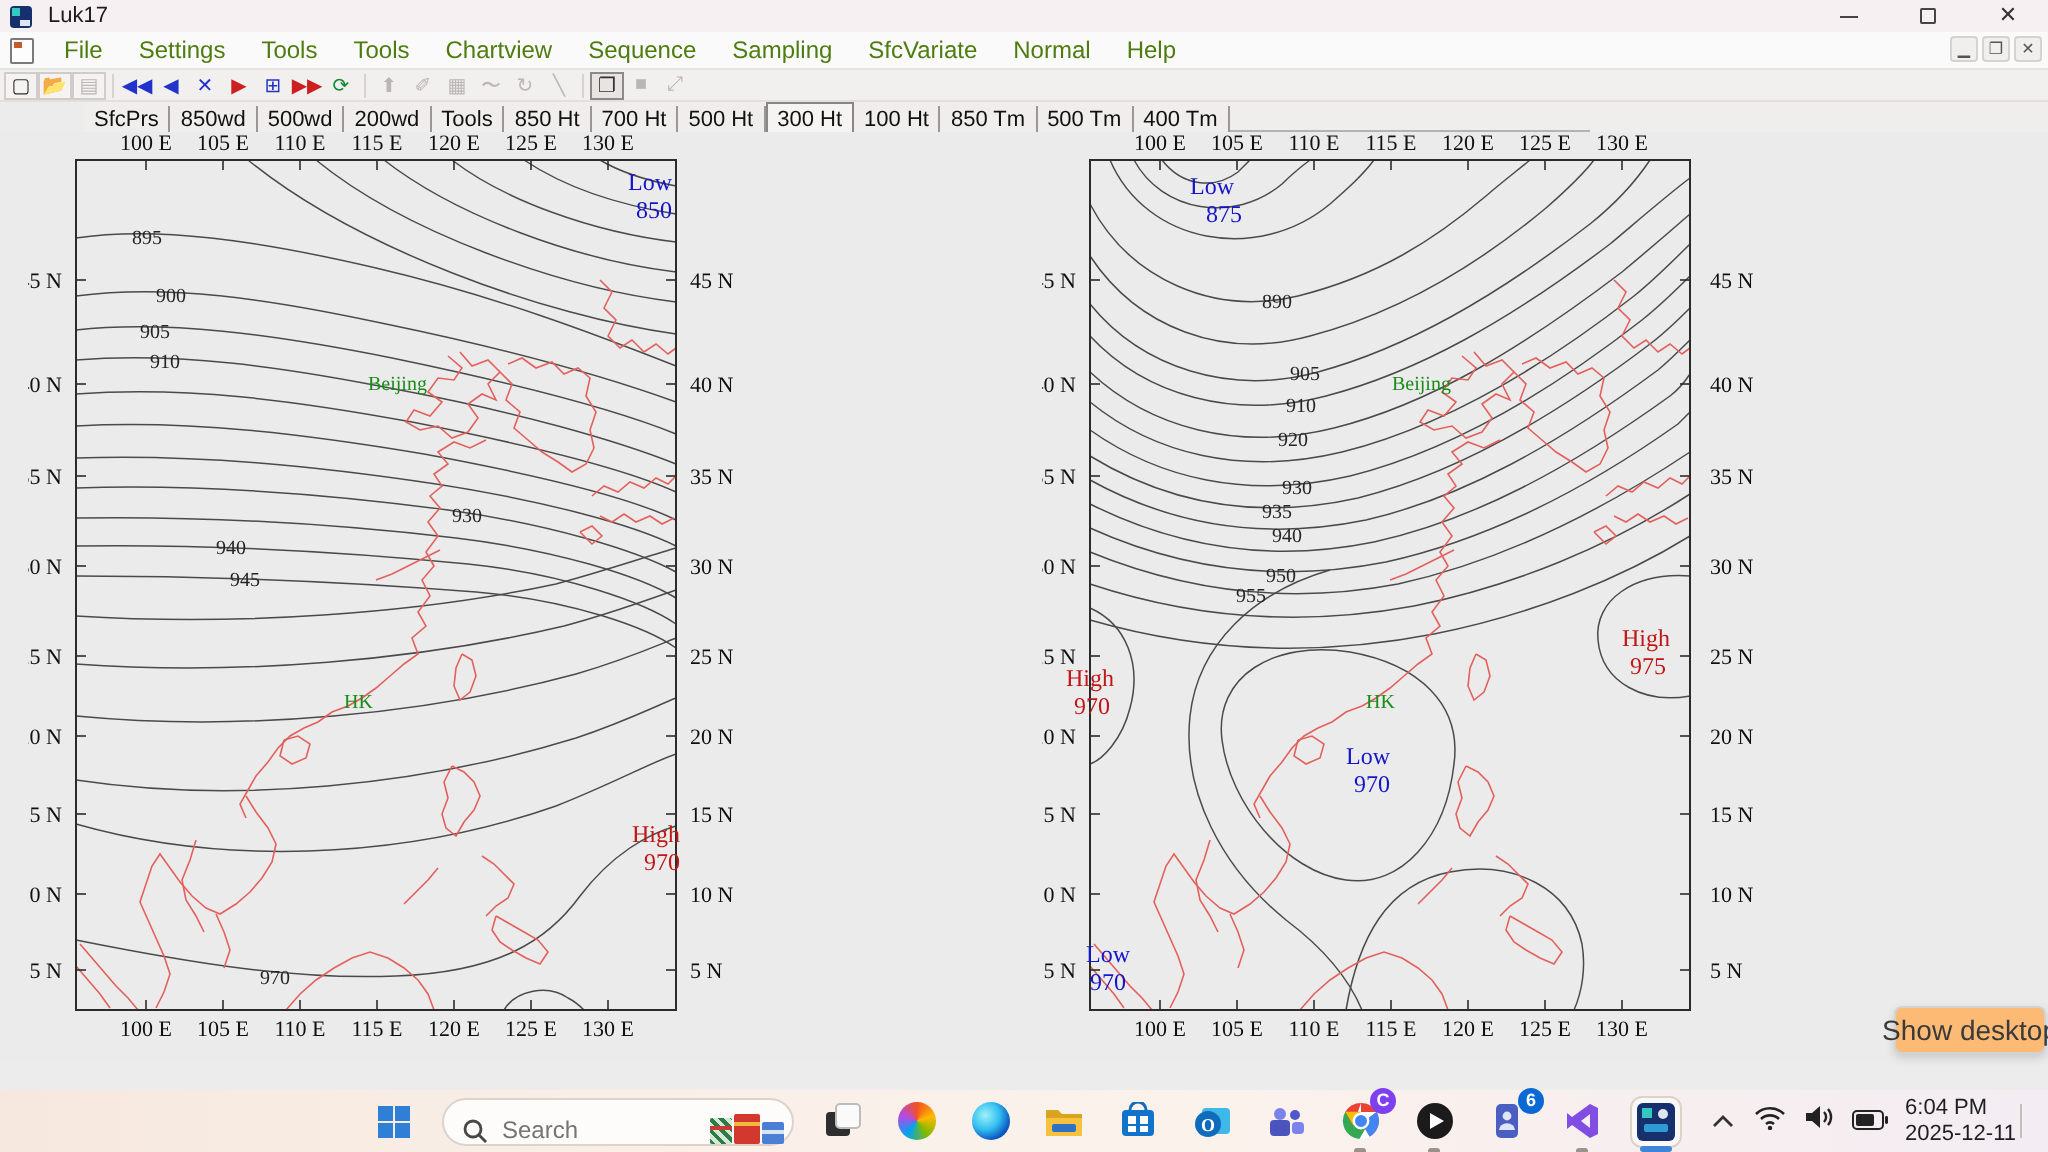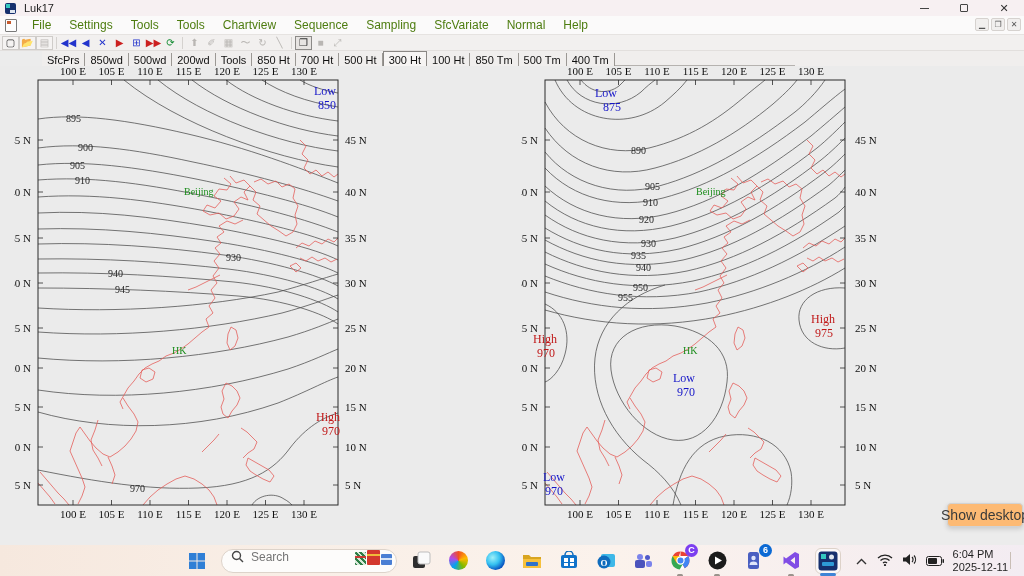--- a/index.html
+++ b/index.html
@@ -55,21 +55,21 @@
   .frame { stroke:#2b2b2b; stroke-width:1; fill:none; }
   .tick { stroke:#2b2b2b; stroke-width:0.8; }
 
   
   .statusbar { position:absolute; left:0; top:530px; width:1024px; height:15px; background:#f2ede9; border-top:1px solid #dcd7d2; font-size:11px; color:#1e1e1e; padding:1px 0 0 4px; }
 
   
   .taskbar { position:absolute; left:0; top:545px; width:1024px; height:31px; background:linear-gradient(90deg,#f6e8de 0%,#f9efe7 30%,#fbf2ec 60%,#f3ecf2 100%); display:flex; align-items:center; }
   .tb-ic { width:26px; height:26px; display:flex; align-items:center; justify-content:center; position:relative; }
   .center-icons { position:absolute; left:184px; top:2px; height:27px; display:flex; align-items:center; gap:11px; }
-  .search-pill { width:176px; height:24px; background:#fdfcfb; border:1px solid #ddd3ca; border-radius:13px; display:flex; align-items:flex-start; padding:0 4px 0 9px; position:relative; }
+  .search-pill { width:176px; height:24px; background:#fdfcfb; border:1px solid #ddd3ca; border-radius:13px; display:flex; align-items:flex-end; padding:0 4px 0 9px; position:relative; }
   .search-pill input { border:none; outline:none; background:transparent; font-size:12px; color:#444; width:92px; font-family:"Liberation Sans",sans-serif; }
   .gifts { display:flex; align-items:flex-end; gap:1px; margin-left:auto; }
   .gift { width:11px; height:12px; border-radius:1px; position:relative; }
   .gift:before { content:""; position:absolute; left:0; right:0; top:4px; height:2px; }
   .gift.g1 { background:repeating-linear-gradient(45deg,#2e7d46 0 2px,#d7e8d8 2px 4px); height:13px; } .gift.g1:before{ background:#c93a35; }
   .gift.g2 { background:#d3382e; height:15px; width:13px; } .gift.g2:before{ background:#f0b93a; }
   .gift.g3 { background:#4a7fd4; height:11px; } .gift.g3:before{ background:#d7e4f6; }
   .dot { position:absolute; bottom:-3px; left:50%; transform:translateX(-50%); width:6px; height:3px; border-radius:2px; background:#9a938c; }
   .active-app { background:rgba(255,255,255,0.55); border:1px solid #ddd2c9; border-radius:6px; }
   .active-bar { position:absolute; bottom:-3px; left:50%; transform:translateX(-50%); width:16px; height:3px; border-radius:2px; background:#3f84d6; }

